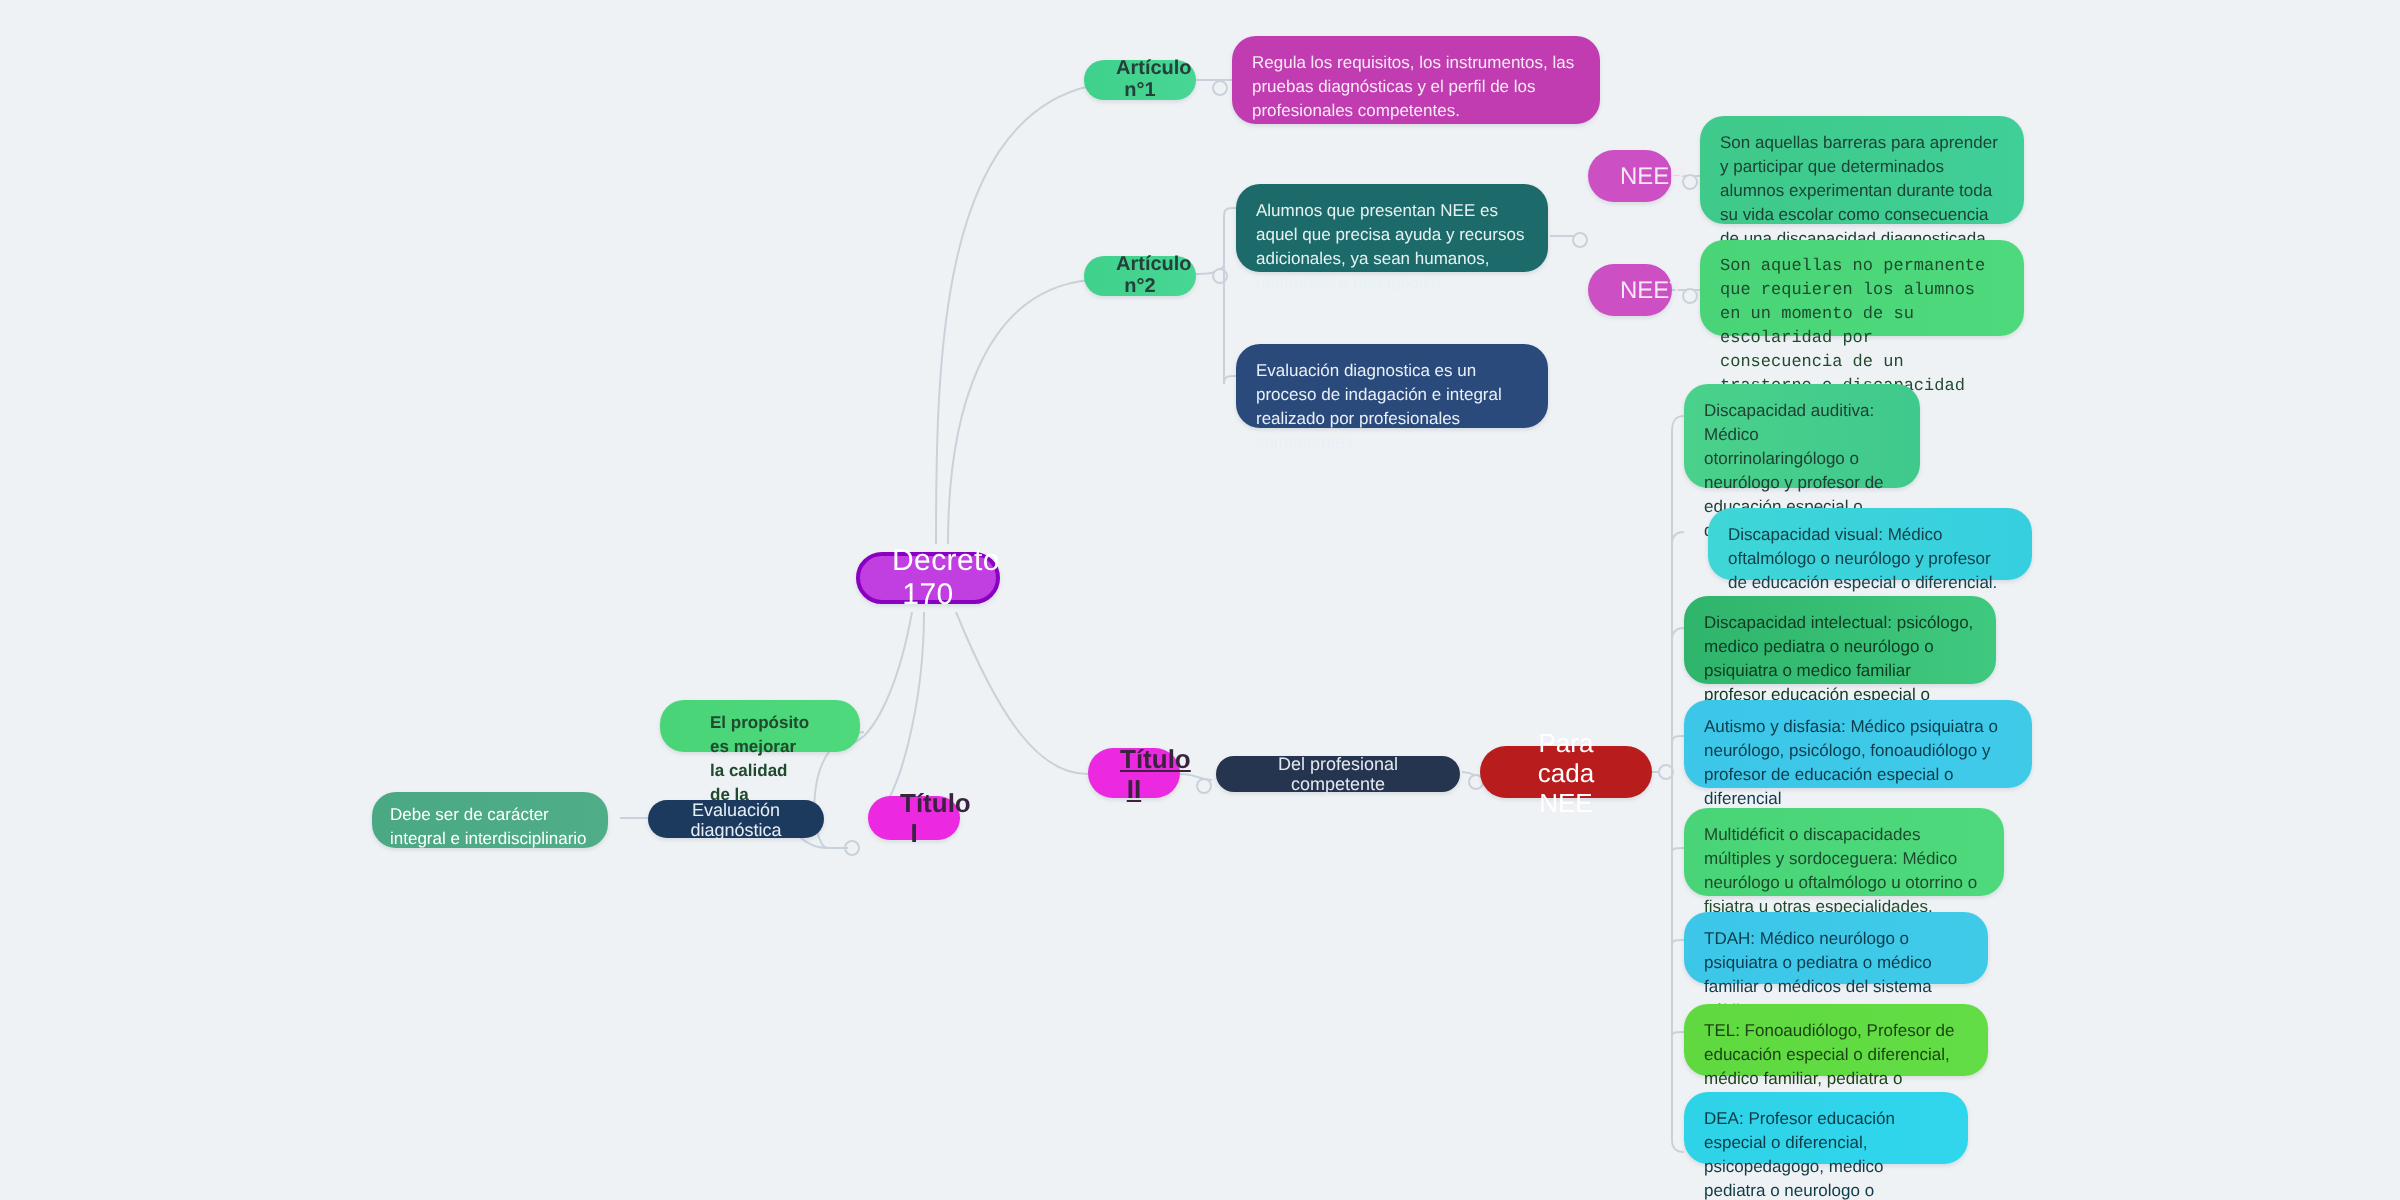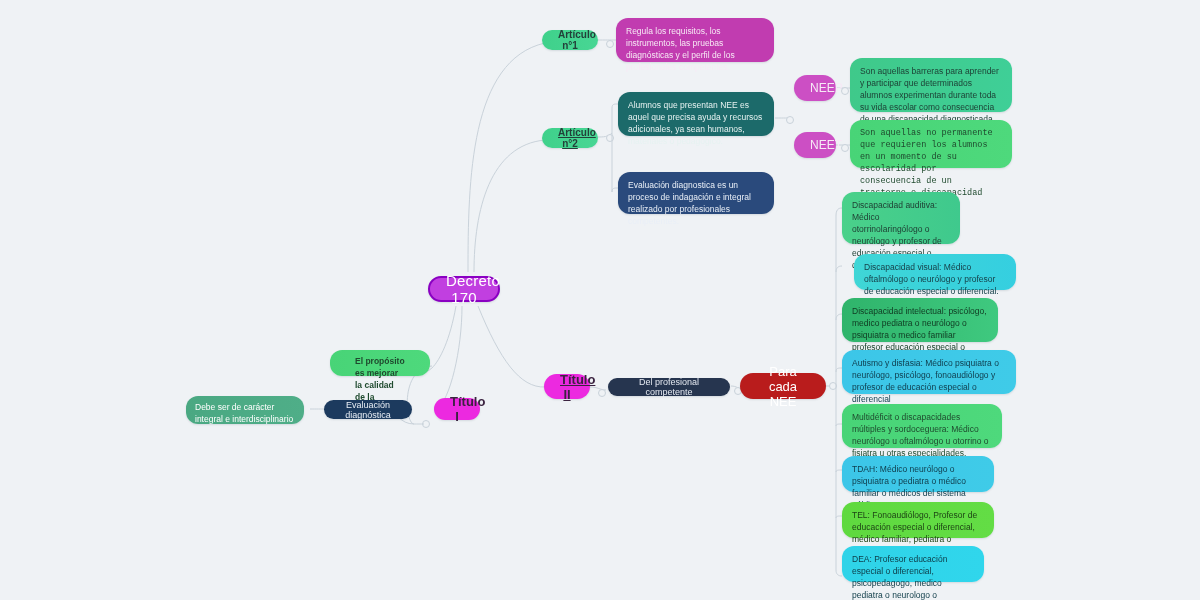--- a/index.html
+++ b/index.html
@@ -171,25 +171,25 @@
     <path class="link-line" d="M414,424 C405,424 400,368 432,366"></path>
   </svg>
 
   <div class="node pill root" style="left:428px;top:276px;width:72px;height:26px;">
     <span class="txt">Decreto 170</span>
   </div>
 
   <div class="node pill greenpill" style="left:542px;top:30px;width:56px;height:20px;">
     <span class="txt">Artículo n°1</span>
   </div>
-  <div class="node box box-magenta" style="left:616px;top:18px;width:158px;height:44px;">
+  <div class="node box box-magenta" style="left:616px;top:18px;width:184px;height:44px;">
     <span class="txt">Regula los requisitos, los instrumentos, las pruebas diagnósticas y el perfil de los profesionales competentes.</span>
   </div>
 
-  <div class="node pill greenpill" style="left:542px;top:128px;width:56px;height:20px;text-decoration:underline;">
+  <div class="node pill greenpill" style="left:542px;top:128px;width:56px;height:20px;">
     <span class="txt">Artículo n°2</span>
   </div>
   <div class="node box box-teal" style="left:618px;top:92px;width:156px;height:44px;">
     <span class="txt">Alumnos que presentan NEE es aquel que precisa ayuda y recursos adicionales, ya sean humanos, materiales o pedagógico.</span>
   </div>
   <div class="node box box-navyblue" style="left:618px;top:172px;width:156px;height:42px;">
     <span class="txt">Evaluación diagnostica es un proceso de indagación e integral realizado por profesionales competentes.</span>
   </div>
 
   <div class="node pill orchid" style="left:794px;top:75px;width:42px;height:26px;">

